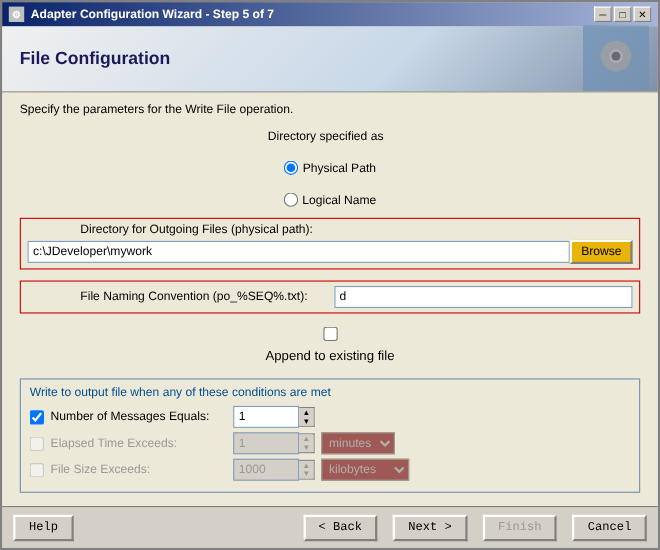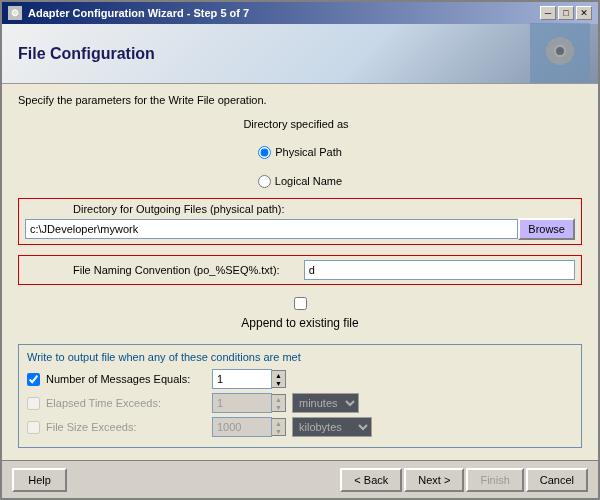--- a/index.html
+++ b/index.html
@@ -114,20 +114,21 @@
     }
 
     .radio-label {
       font-size: 11px;
       color: #000;
       margin-right: 8px;
     }
 
     .radio-item {
       display: flex;
+      align-items: center;
       gap: 4px;
       font-size: 11px;
     }
 
     
     .outlined-group {
       border: 1px solid #cc0000;
       padding: 4px 6px;
       background: transparent;
       margin-bottom: 2px;
@@ -158,21 +159,21 @@
 
     .dir-input {
       flex: 1;
       background: #b8cce4;
     }
 
     .browse-btn {
       padding: 2px 8px;
       font-size: 11px;
       height: 22px;
-      background: #c4b5fd;
+      background: #eab308;
       border: 2px solid;
       border-color: #ffffff #808080 #808080 #ffffff;
       cursor: pointer;
       white-space: nowrap;
     }
 
     
     .file-naming-outline {
       border: 1px solid #cc0000;
       padding: 4px 6px;
@@ -267,21 +268,21 @@
       display: flex;
       align-items: center;
       justify-content: center;
       padding: 0;
     }
 
     select {
       font-size: 11px;
       height: 20px;
       padding: 0 2px;
-      background: #0f172a;
+      background: #7f1d1d;
       border: 1px solid #808080;
       appearance: auto;
     }
 
     select:disabled {
       color: #999;
     }
 
     
     .footer {
@@ -294,32 +295,33 @@
       height: 38px;
       flex-shrink: 0;
     }
 
     .footer-left {
       display: flex;
     }
 
     .footer-right {
       display: flex;
-      gap: 2px;
+      gap: 14px;
     }
 
     .footer-btn {
       padding: 3px 12px;
       font-size: 11px;
       height: 24px;
       background: #d4d0c8;
       border: 2px solid;
       border-color: #ffffff #808080 #808080 #ffffff;
       cursor: pointer;
       min-width: 55px;
+      font-family: Liberation Mono, monospace;
     }
 
     .footer-btn.disabled {
       color: #999;
       cursor: default;
     }
 
     
     input[type="checkbox"] {
       width: 13px;

